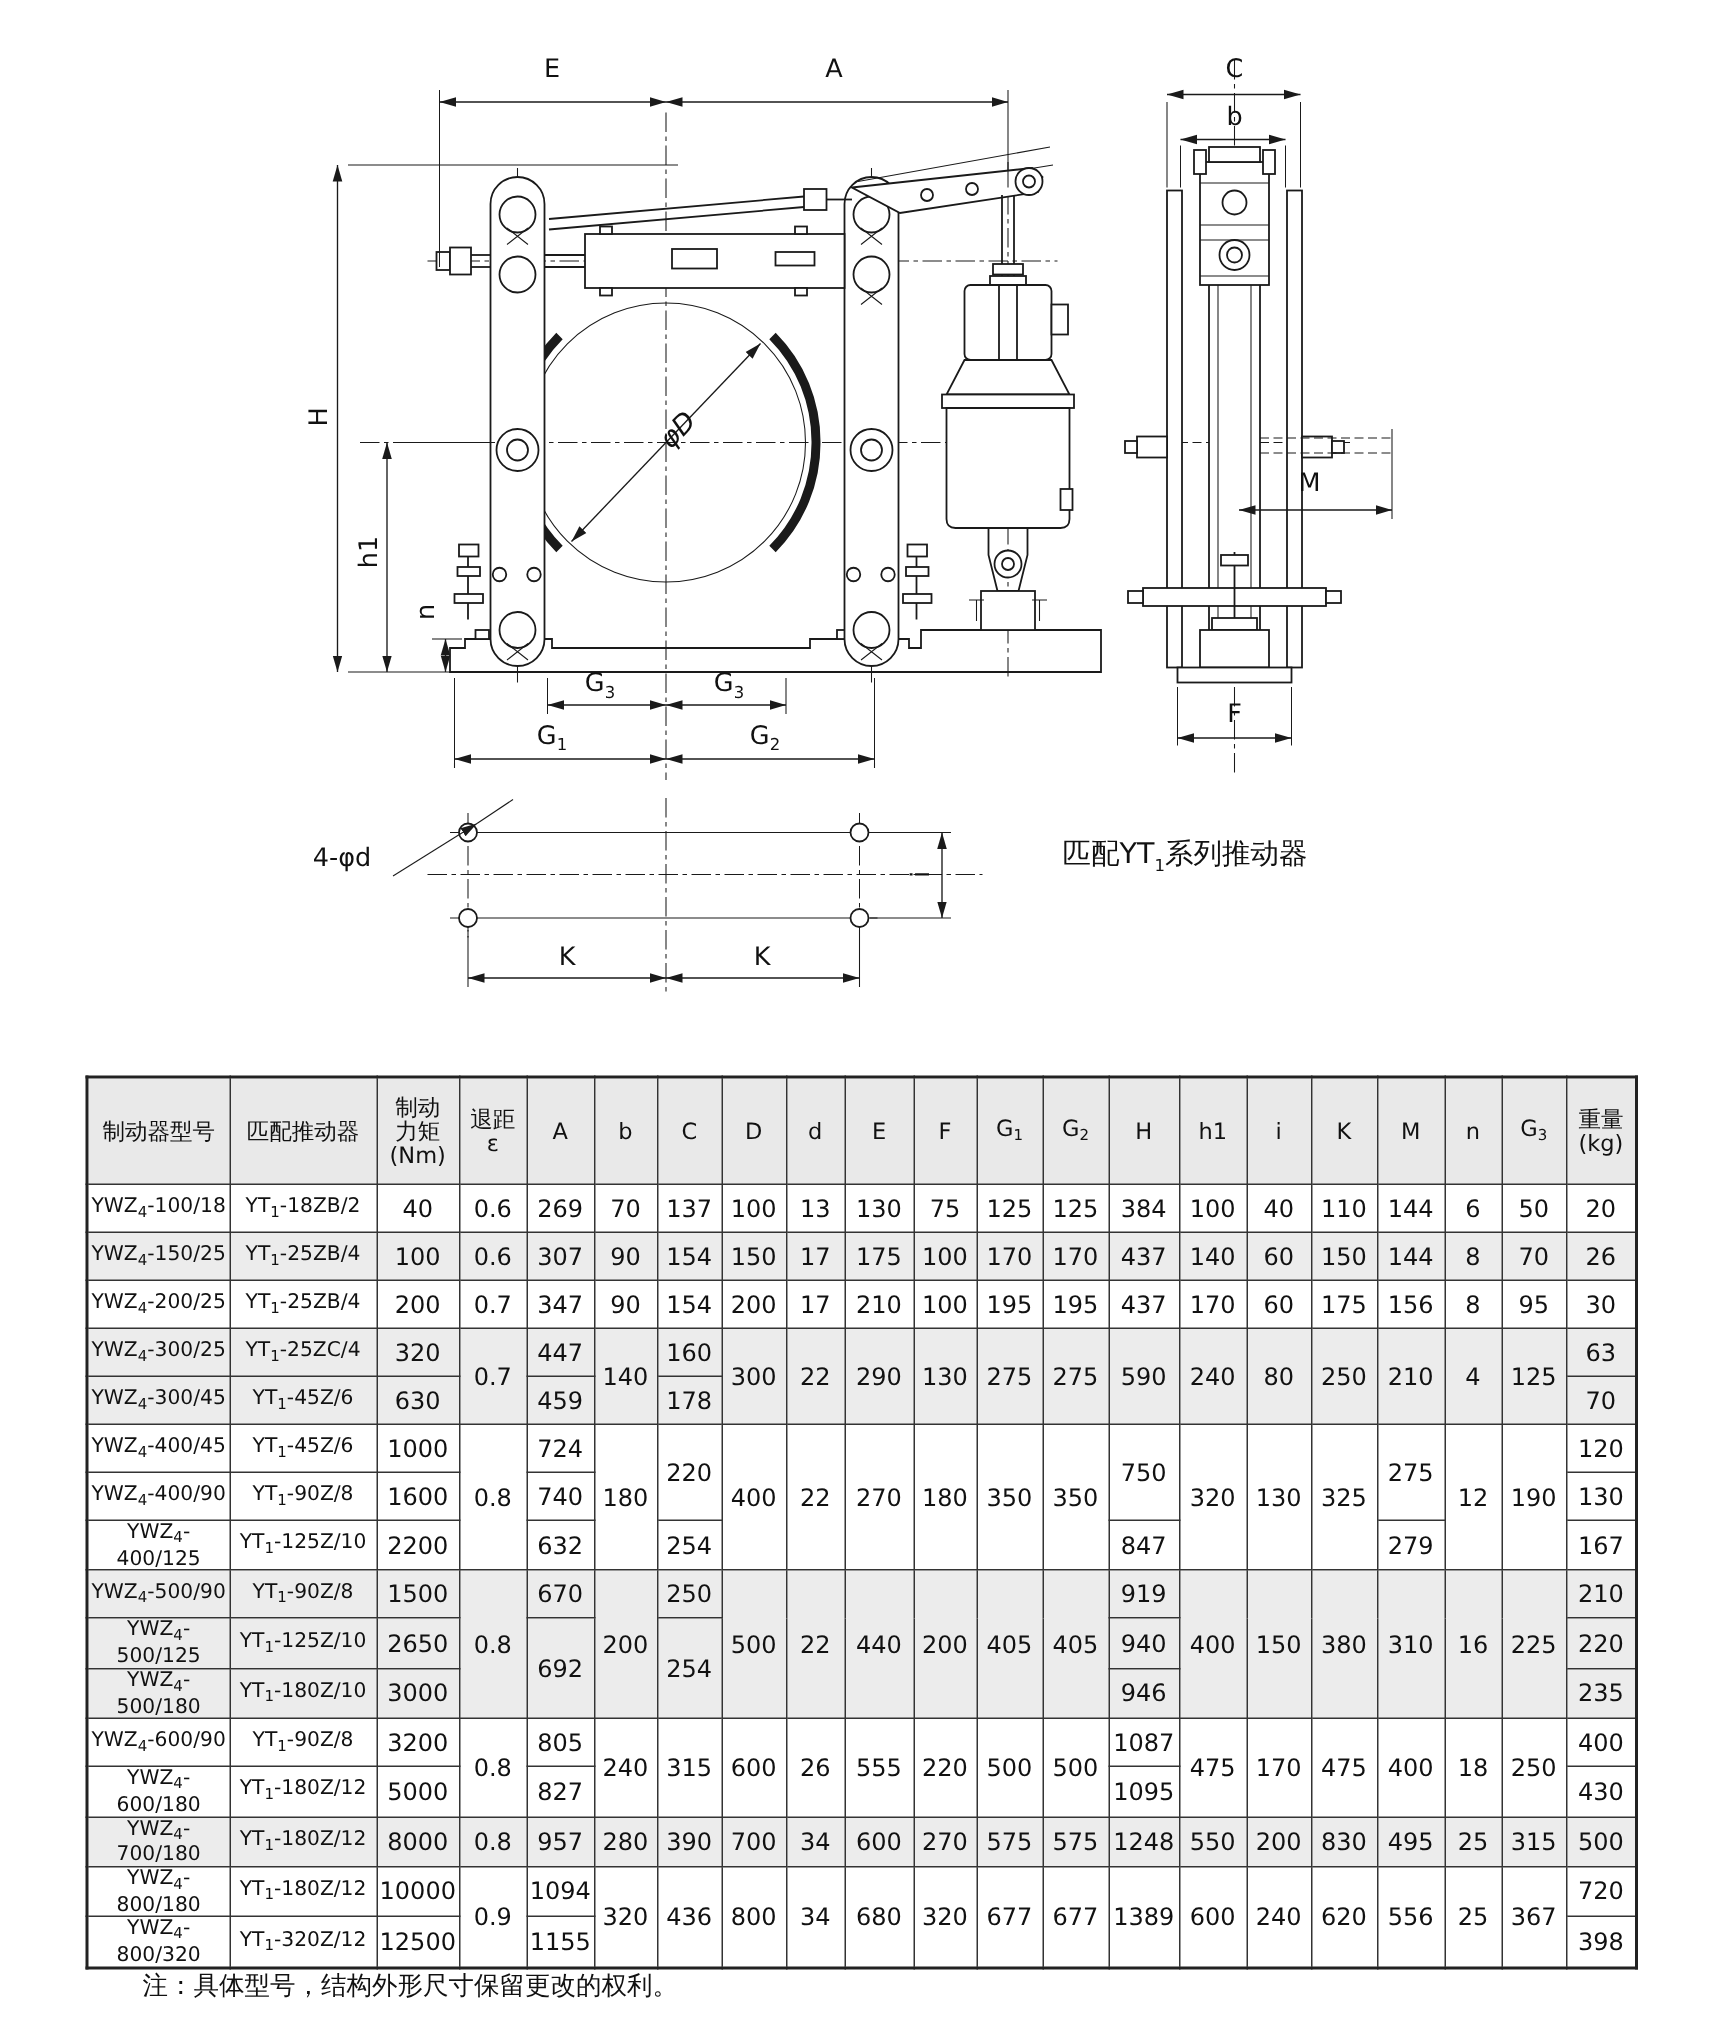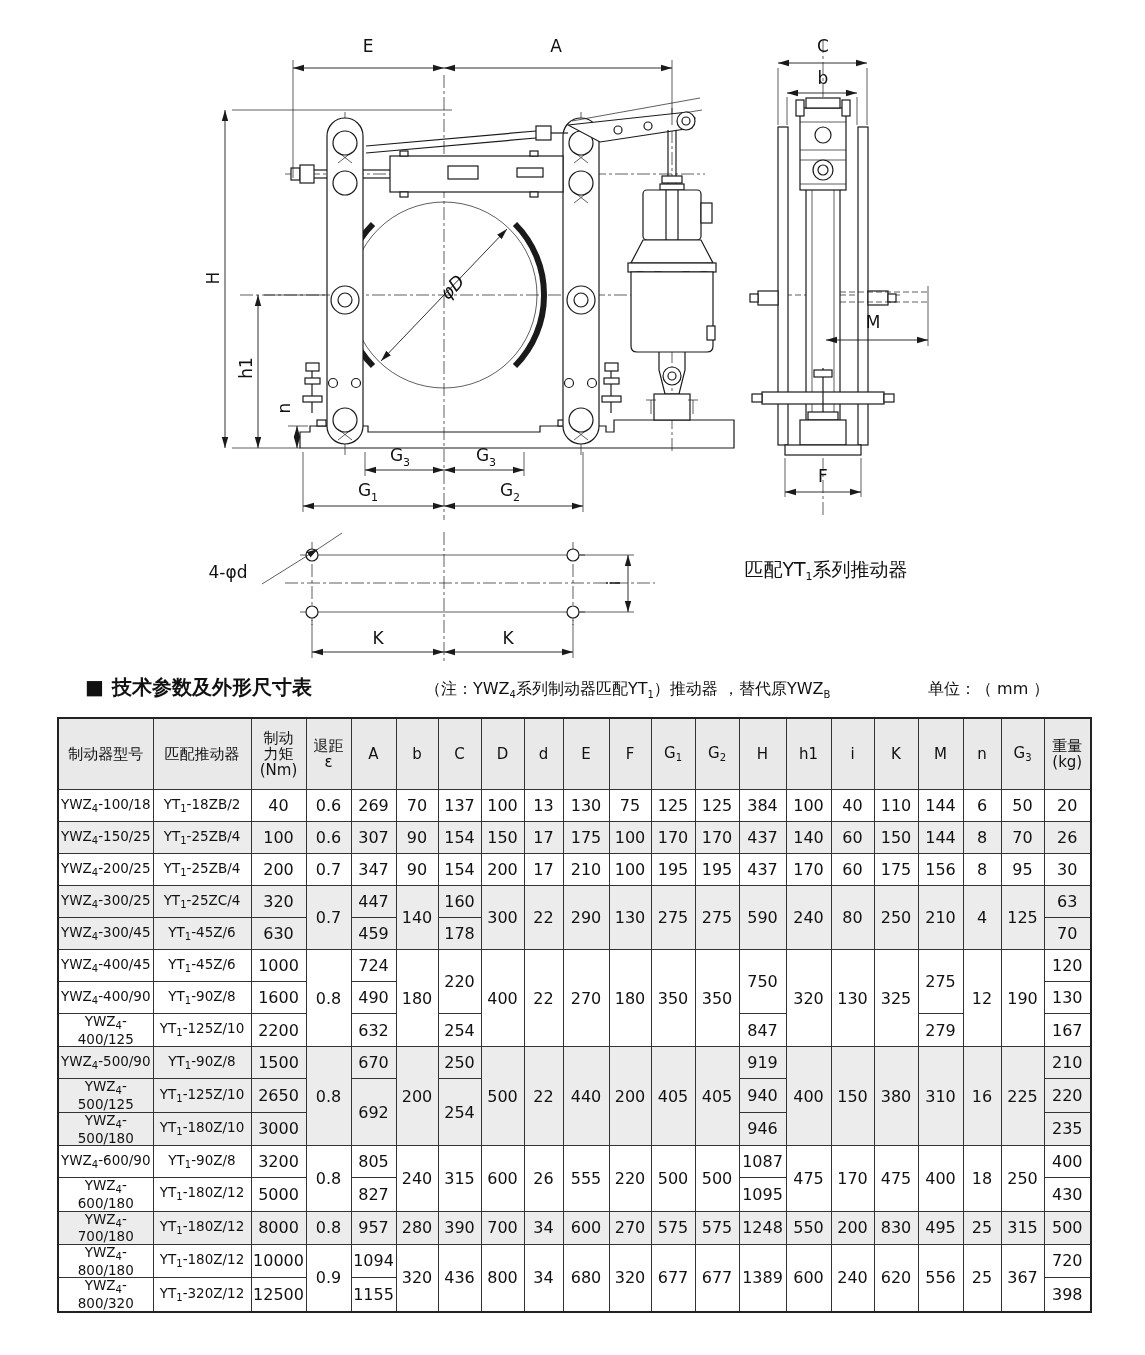--- a/index.html
+++ b/index.html
@@ -237,28 +237,23 @@
     <div class="dl" style="left:368px;top:492px;">G<sub>1</sub></div>
     <div class="dl" style="left:510px;top:492px;">G<sub>2</sub></div>
     <div class="dl" style="left:823px;top:46px;">C</div>
     <div class="dl" style="left:823px;top:78px;">b</div>
     <div class="dl" style="left:873px;top:322px;">M</div>
     <div class="dl" style="left:823px;top:476px;">F</div>
     <div class="dl" style="left:228px;top:572px;">4-φd</div>
     <div class="dl" style="left:378px;top:638px;">K</div>
     <div class="dl" style="left:508px;top:638px;">K</div>
     <div class="dl rot" style="left:614px;top:583px;">i</div>
-    <div class="dl cap" style="left:790px;top:570px;margin-left:36px;">匹配YT<sub>1</sub>系列推动器</div>
+    <div class="dl cap" style="left:790px;top:570px;">匹配YT<sub>1</sub>系列推动器</div>
   </div>
 
-  <div class="section-head">
-    <div class="sec-title"><span class="sec-bullet">■</span><span>技术参数及外形尺寸表</span></div>
-    <div class="sec-note">（注：YWZ<sub>4</sub>系列制动器匹配YT<sub>1</sub>）推动器 ，替代原YWZ<sub>B</sub></div>
-    <div class="sec-unit">单位：（ mm ）</div>
-  </div>
 
   <table class="spec">
     <colgroup>
       <col style="width:95px">
         <col style="width:98px">
         <col style="width:55px">
         <col style="width:45px">
       <col style="width:45px">
         <col style="width:42px">
         <col style="width:43px">
@@ -423,21 +418,21 @@
           <td rowspan="3">325</td>
           <td rowspan="2">275</td>
           <td rowspan="3">12</td>
           <td rowspan="3">190</td>
           <td>120</td>
         </tr>
         <tr>
           <td>YWZ<sub>4</sub>-400/90</td>
           <td>YT<sub>1</sub>-90Z/8</td>
           <td>1600</td>
-          <td>490</td>
+          <td>740</td>
           <td>130</td>
         </tr>
         <tr>
           <td>YWZ<sub>4</sub>-400/125</td>
           <td>YT<sub>1</sub>-125Z/10</td>
           <td>2200</td>
           <td>632</td>
           <td>254</td>
           <td>847</td>
           <td>279</td>
@@ -562,13 +557,14 @@
         <tr>
           <td>YWZ<sub>4</sub>-800/320</td>
           <td>YT<sub>1</sub>-320Z/12</td>
           <td>12500</td>
           <td>1155</td>
           <td>398</td>
         </tr>
       </tbody>
   </table>
 
+  <div class="footnote">注：具体型号，结构外形尺寸保留更改的权利。</div>
 </div>
 
 </body></html>

